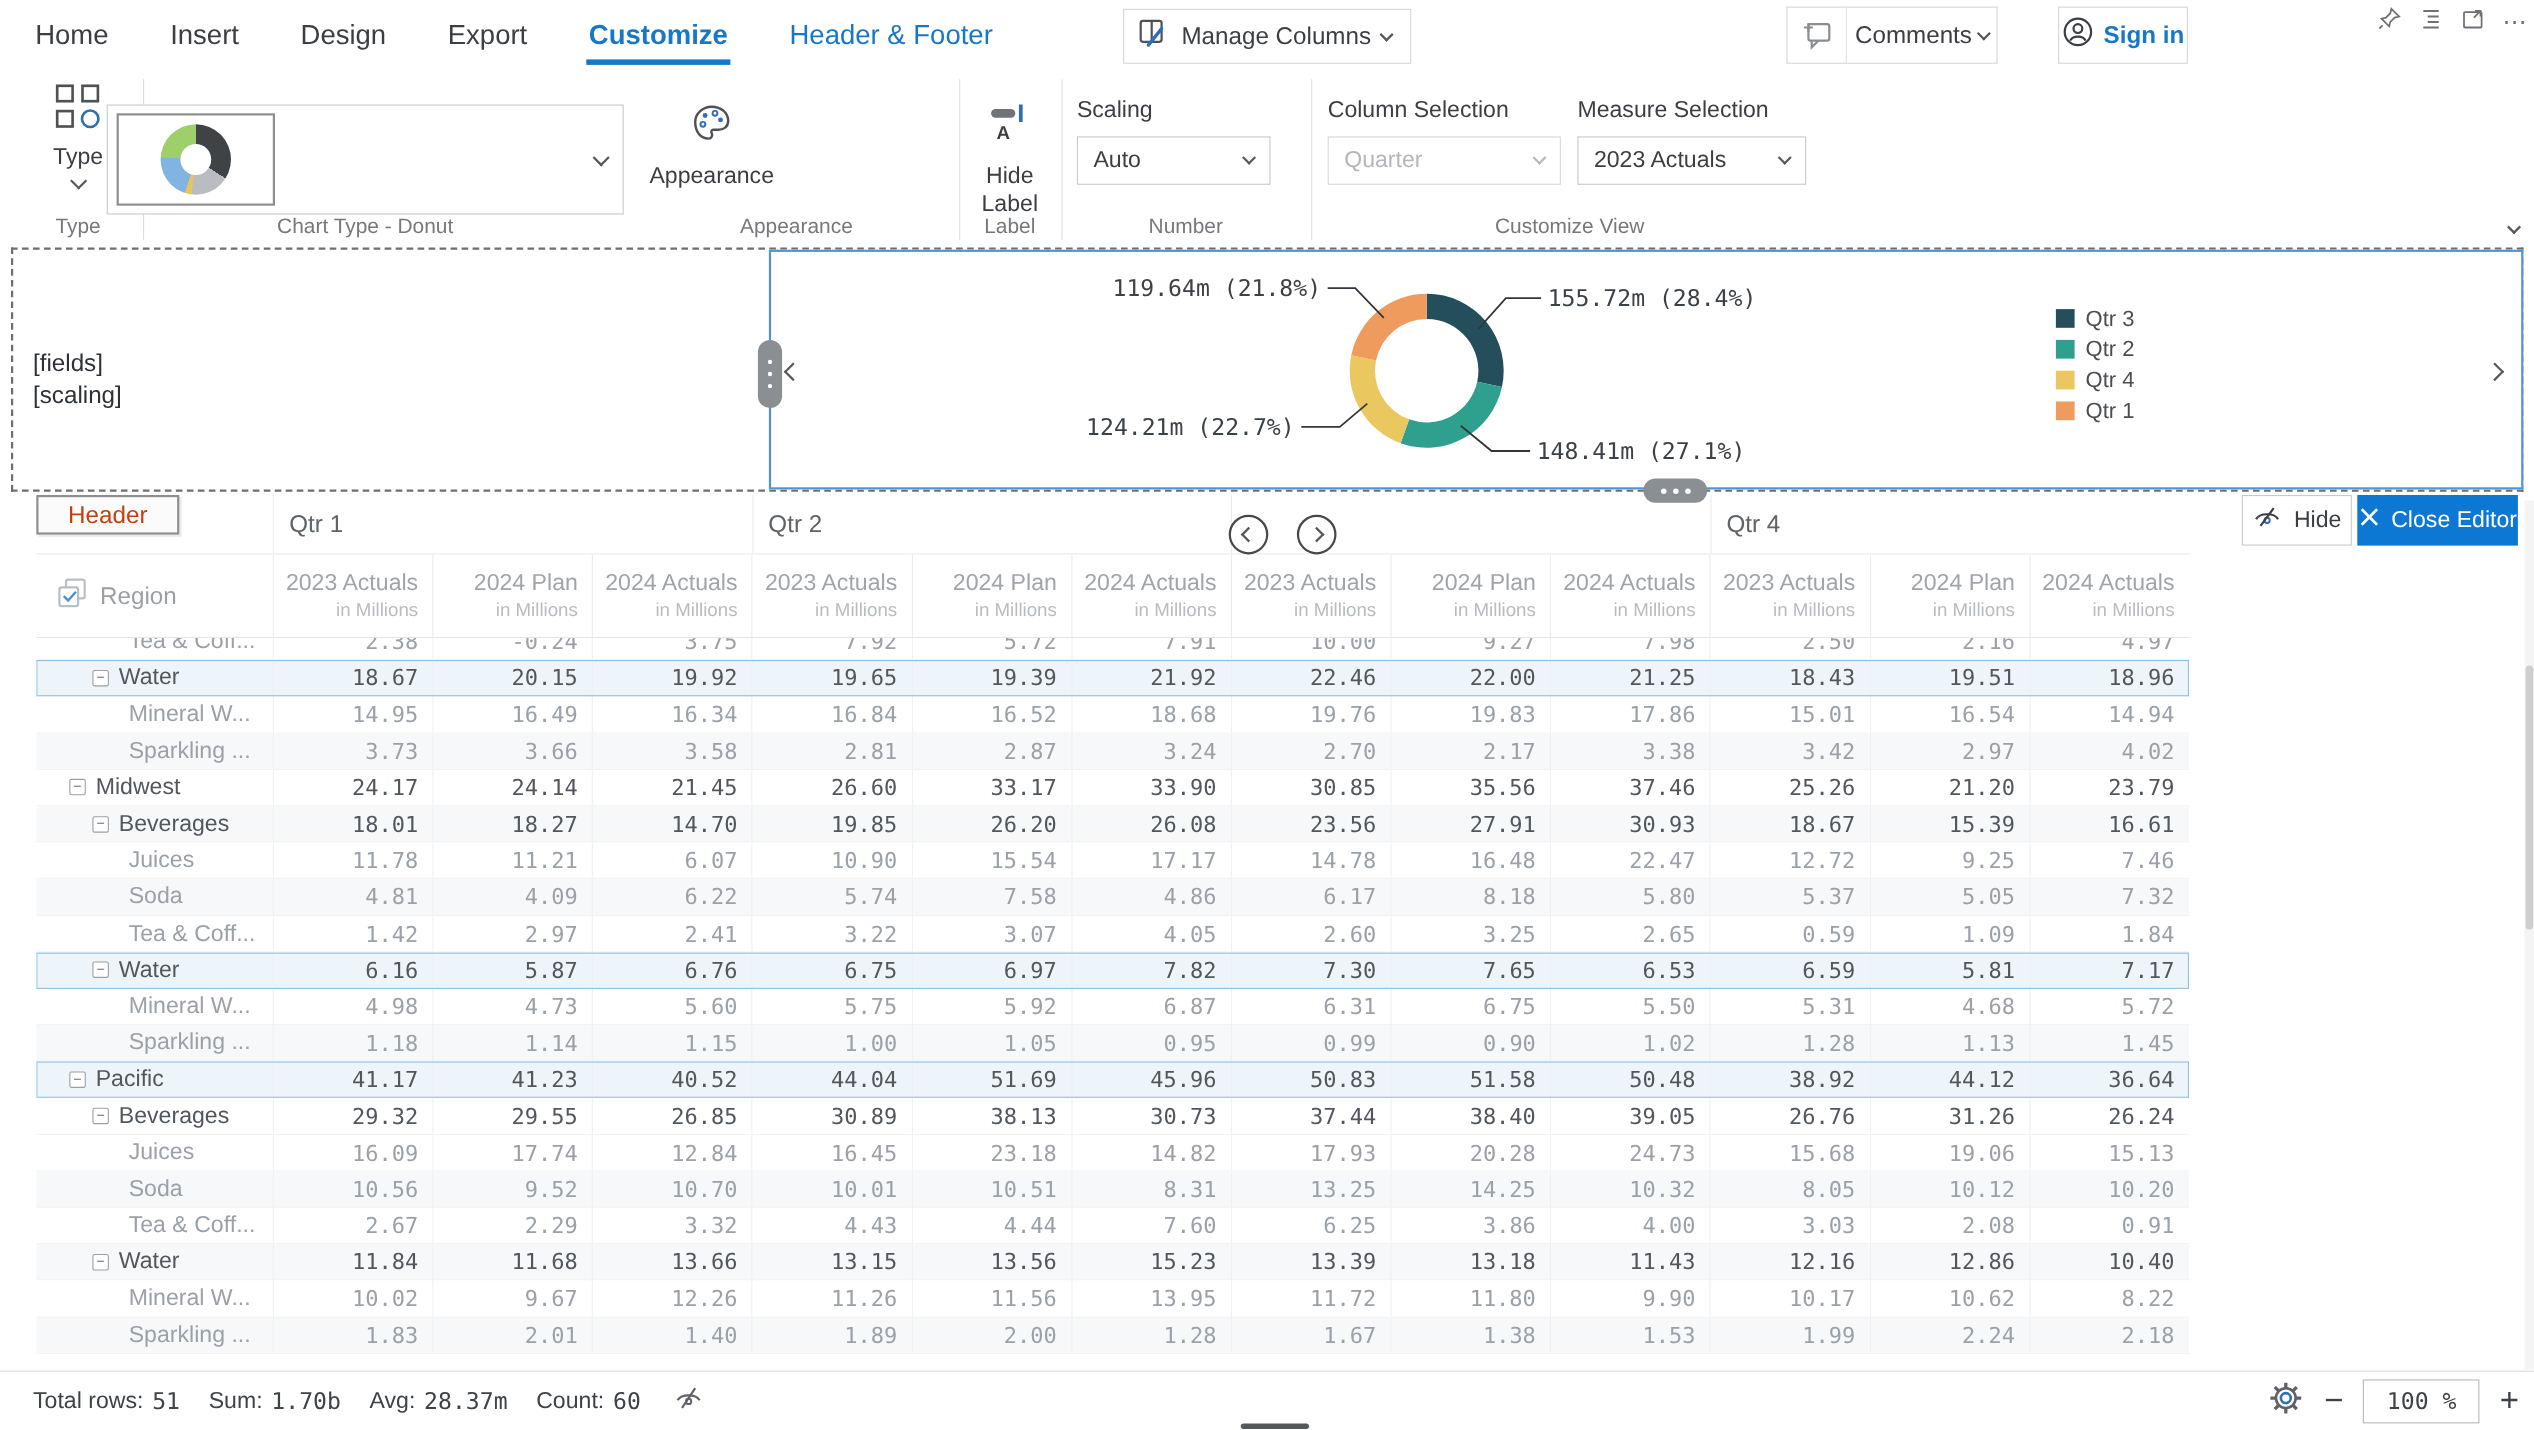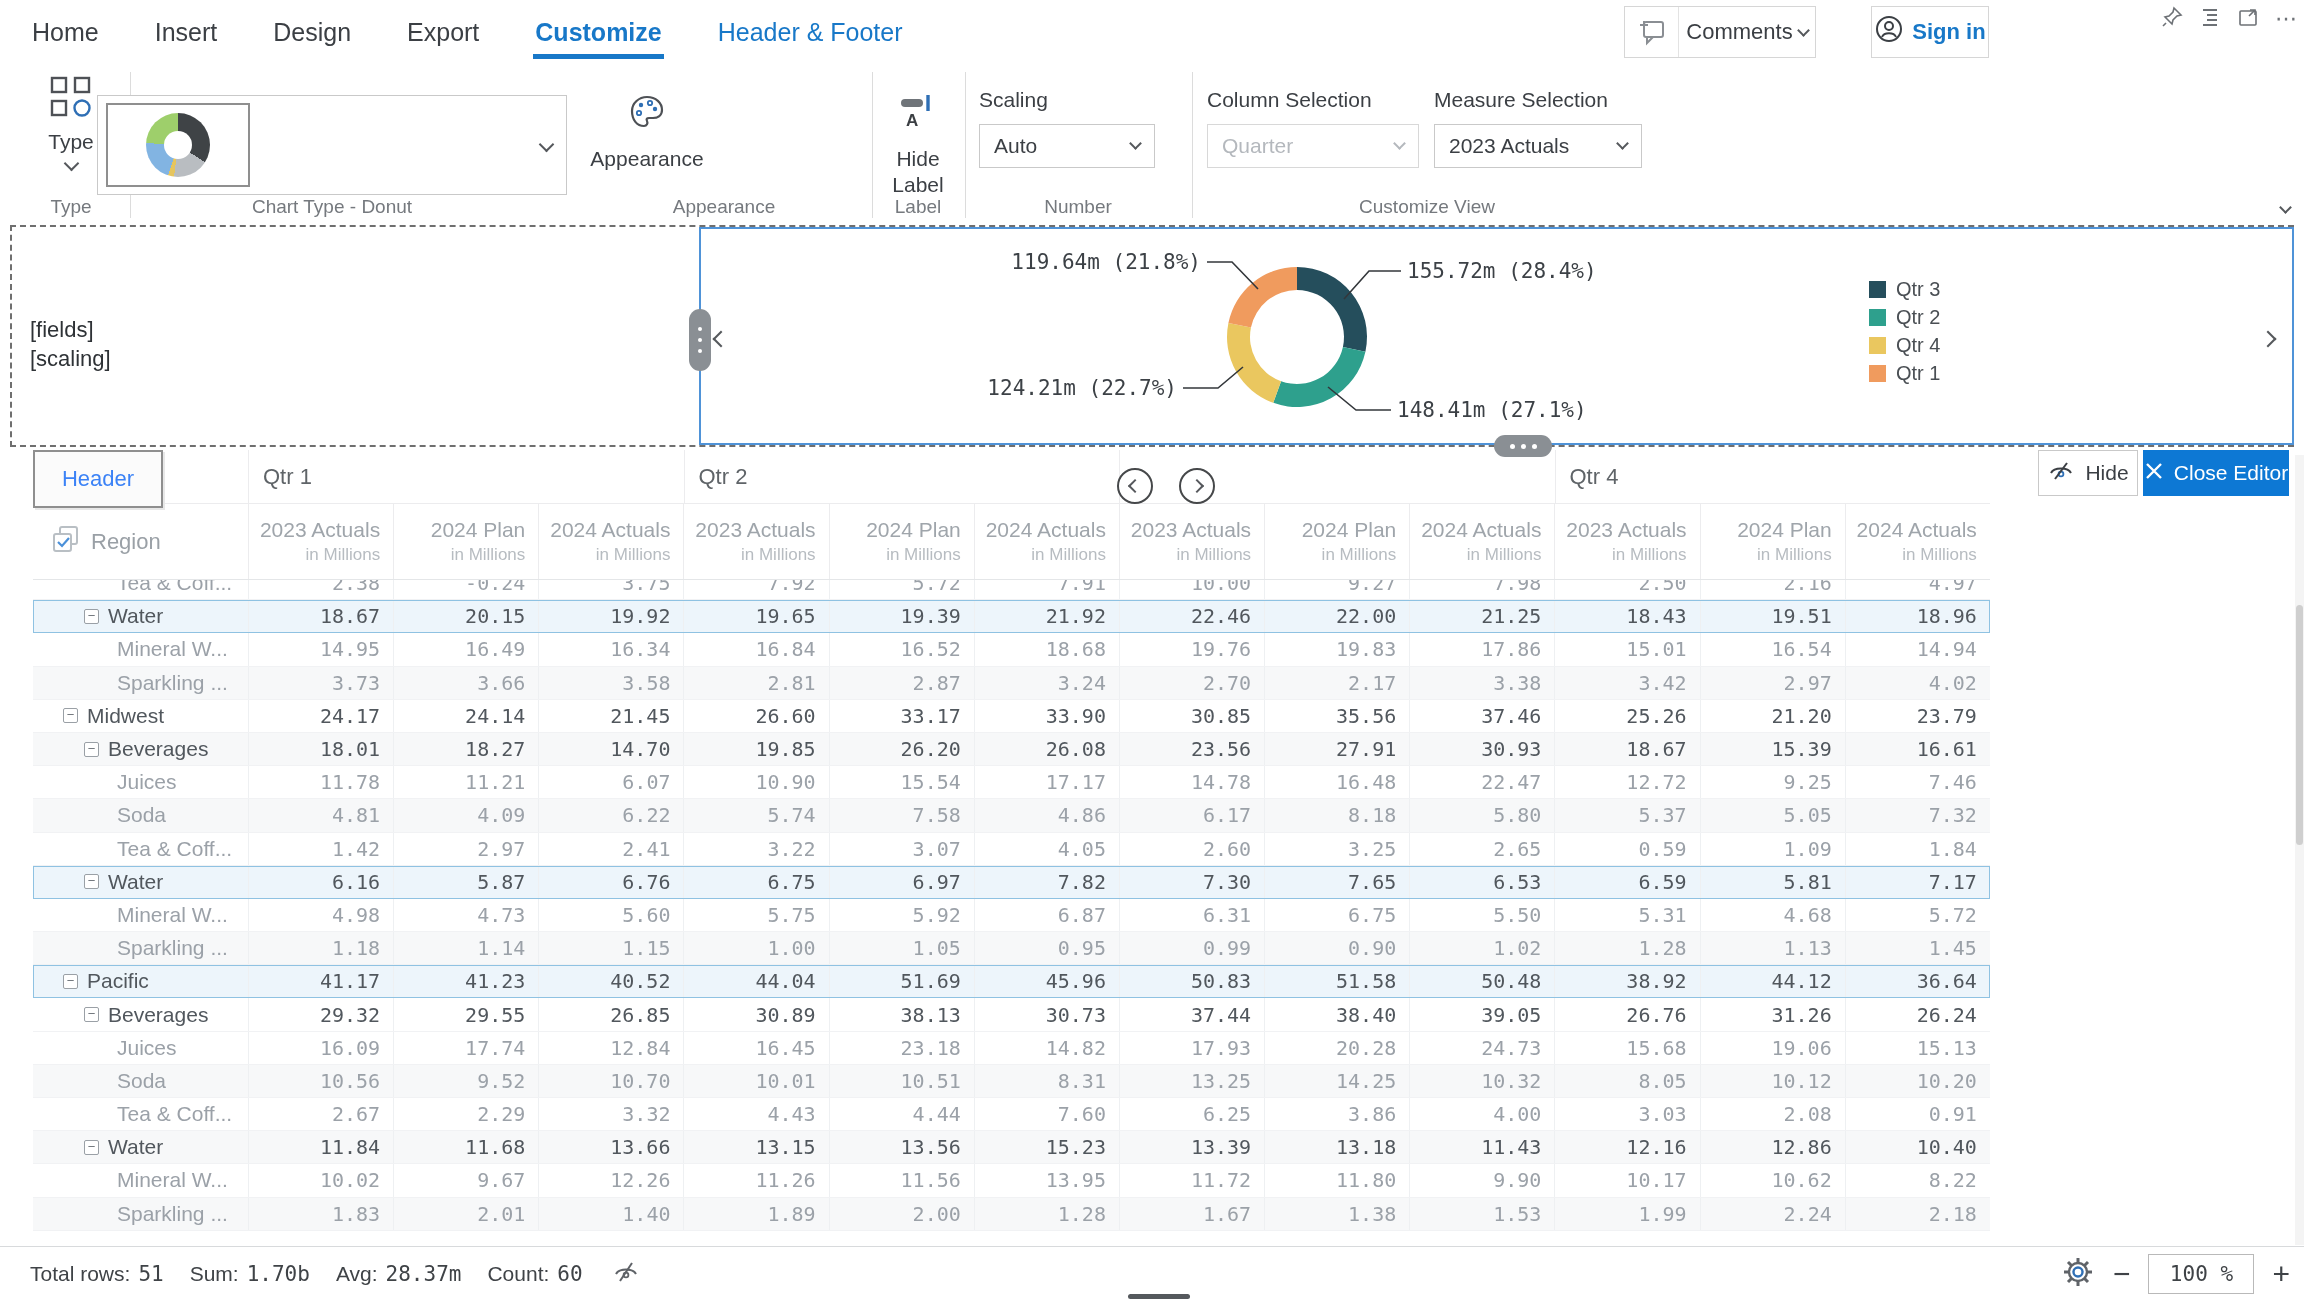--- a/index.html
+++ b/index.html
@@ -71,21 +71,21 @@
   .region-cell { display:flex; align-items:center; gap:10px; padding-left:18px; font-size:22px; color:#9aa0a6; }
   .body-rows { height:652px; overflow:hidden; }
   .trow { display:flex; height:33.2px; align-items:center; border-bottom:1px solid #f1f2f4; background:#fff; cursor:default; }
   .trow.shade { background:#f7f8f9; }
   .trow.hl { background:#edf5fb; outline:1px solid #8fc2e2; outline-offset:-1px; }
   .trow.clip { margin-top:-13px; }
   .tlabel { display:flex; align-items:center; font-size:21px; color:#9ba1a8; }
   .trow.parent .tlabel, .trow.parent .tval { color:#51575d; }
   .collapse-box { width:15px; height:15px; border:1px solid #9aa0a6; border-radius:2px; font-size:13px; line-height:12px; text-align:center; color:#6a7076; margin-right:9px; flex:0 0 auto; cursor:pointer; background:#fff; }
   .tval { font-family:"DejaVu Sans Mono", monospace; font-size:20px; color:#9ba1a8; text-align:right; padding-right:13px; border-left:1px solid #eef0f2; align-self:stretch; display:flex; align-items:center; justify-content:flex-end; }
-  .header-btn { position:absolute; left:0px; top:0px; width:130px; height:58px; background:#fbfbfb; border:2px solid #8f8f8f; font-size:22px; color:#3b82f6; display:flex; align-items:center; justify-content:center; cursor:pointer; box-shadow:2px 2px 0 #e8e8e8; z-index:4; }
+  .header-btn { position:absolute; left:0px; top:0px; width:130px; height:36px; background:#fbfbfb; border:2px solid #8f8f8f; font-size:22px; color:#c2410c; display:flex; align-items:center; justify-content:center; cursor:pointer; box-shadow:2px 2px 0 #e8e8e8; z-index:4; }
   .navcircle { position:absolute; top:18px; width:36px; height:36px; border:2px solid #46484a; border-radius:50%; background:#fff; display:flex; align-items:center; justify-content:center; cursor:pointer; z-index:4; }
   .hide-btn { position:absolute; left:2005px; top:0; width:100px; height:46px; background:#fff; border:1px solid #c9c9c9; display:flex; align-items:center; justify-content:center; gap:10px; font-size:21px; color:#3b3f44; cursor:pointer; z-index:5; }
   .close-btn { position:absolute; left:2110px; top:0; width:146px; height:46px; background:#0d78d4; color:#fff; display:flex; align-items:center; justify-content:center; gap:10px; font-size:21px; cursor:pointer; z-index:5; }
   .vscroll { position:absolute; right:0; top:455px; width:9px; height:790px; background:#f4f4f4; }
   .vscroll .thumb { position:absolute; left:1px; top:150px; width:7px; height:240px; background:#cfcfcf; border-radius:4px; cursor:pointer; }
 
   
   .statusbar { position:absolute; left:0; bottom:0; width:100%; height:54px; border-top:1px solid #d8dadc; background:#fff; display:flex; align-items:center; }
   .stat { display:flex; align-items:center; gap:8px; margin-right:26px; font-size:21px; color:#3f4347; }
   .stat .num { font-family:"DejaVu Sans Mono", monospace; }
@@ -102,20 +102,31 @@
   <header class="menubar">
     <nav class="tabs">
       <div class="tab">Home</div>
       <div class="tab">Insert</div>
       <div class="tab">Design</div>
       <div class="tab">Export</div>
       <div class="tab active">Customize</div>
       <div class="tab accent">Header &amp; Footer</div>
     </nav>
 
+    <div class="btn-box mc-btn">
+      <span>
+        <svg width="30" height="30" viewBox="0 0 30 30">
+            <rect x="3" y="4" width="19" height="19" rx="2" fill="none" stroke="#4e5156" stroke-width="2"></rect>
+            <path d="M13 4 V23" stroke="#4e5156" stroke-width="2"></path>
+            <path d="M22 11 L10 26" stroke="#2f6fb5" stroke-width="3" stroke-linecap="round"></path>
+          </svg>
+      </span>
+      <span>Manage Columns</span>
+      <span class="chev sm" style="margin-top:-4px;"></span>
+    </div>
 
     <div class="btn-box cm-btn">
       <span class="cm-icon-seg">
         <svg width="32" height="32" viewBox="0 0 32 32">
             <rect x="8" y="6" width="19" height="15" rx="2" fill="none" stroke="#8a8e93" stroke-width="2"></rect>
             <path d="M11 21 v6 l6 -6" fill="none" stroke="#8a8e93" stroke-width="2"></path>
             <path d="M4 9 h8 M8 5 v8" stroke="#8a8e93" stroke-width="2"></path>
           </svg>
       </span>
       <span class="cm-label-seg">

